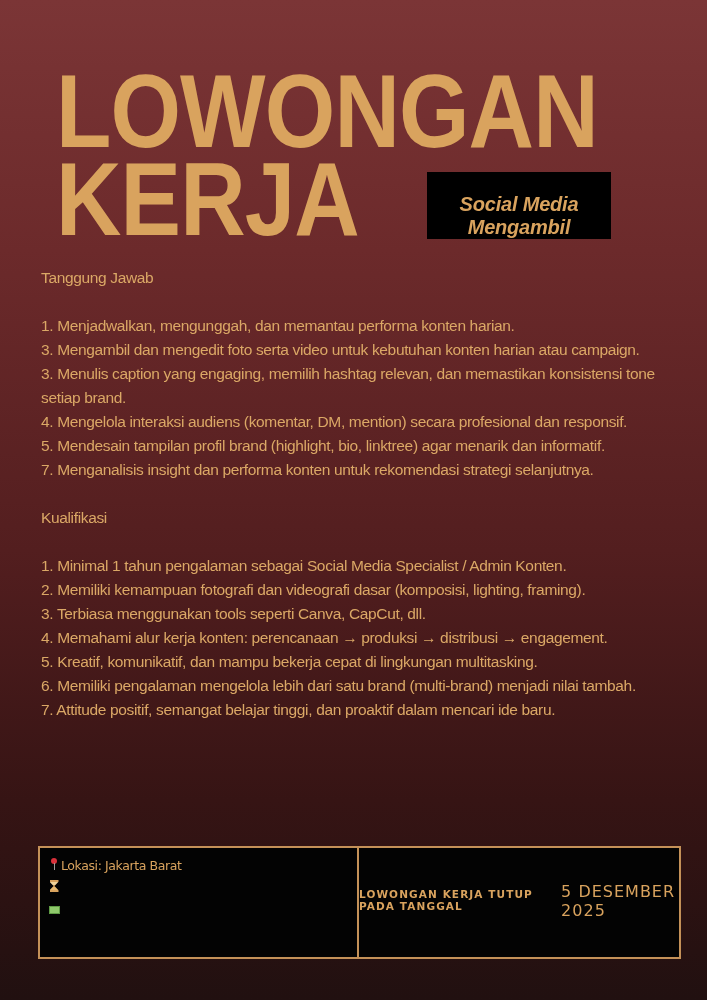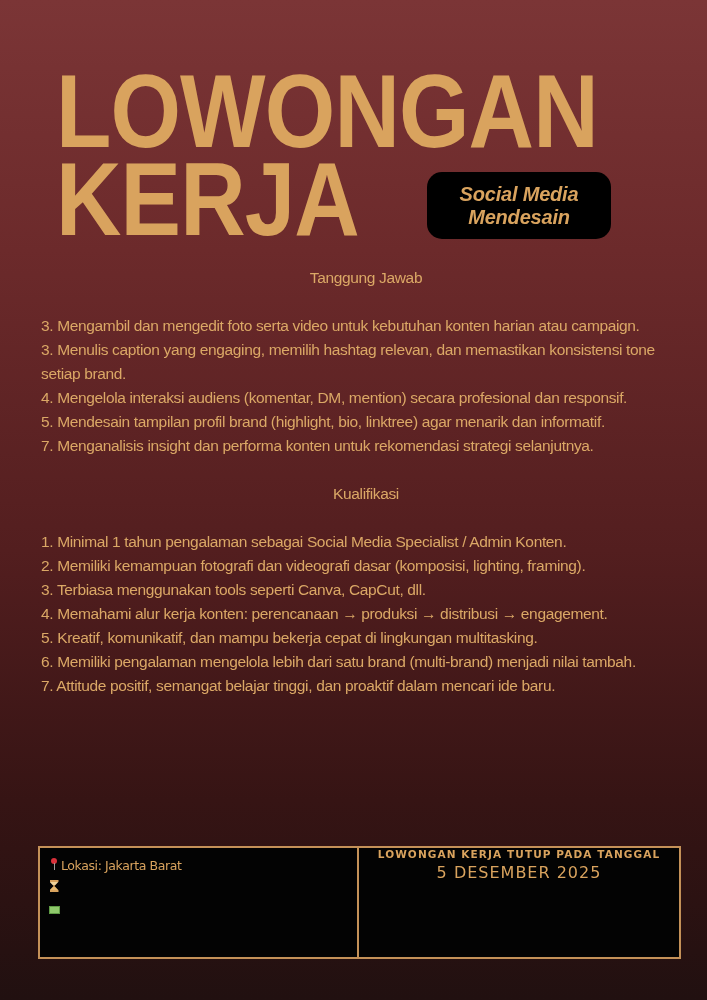--- a/index.html
+++ b/index.html
@@ -28,22 +28,21 @@
     .badge {
       position: absolute;
       left: 427px;
       top: 172px;
       width: 184px;
       height: 67px;
       background: #000;
       display: flex;
       flex-direction: column;
       align-items: center;
-      justify-content: center;
-      border-radius: 15px;
+      justify-content: flex-end;
     }
     .badge span {
       font-family: "Liberation Sans", sans-serif;
       font-style: italic;
       font-weight: 700;
       font-size: 20px;
       line-height: 23px;
       color: #d9a35e;
       letter-spacing: -0.2px;
     }
@@ -52,21 +51,21 @@
       position: absolute;
       left: 41px;
       top: 266px;
       width: 650px;
       font-family: "Liberation Sans", sans-serif;
       font-size: 15.5px;
       line-height: 24px;
       color: #dba866;
       letter-spacing: -0.35px;
     }
-    .section-heading { display: block; text-align: center; }
+    .section-heading { display: block; }
     .spacer { height: 24px; }
     .item { display: block; }
 
     .info-box {
       position: absolute;
       left: 38px;
       top: 846px;
       width: 643px;
       height: 113px;
       background: #030303;
@@ -86,22 +85,23 @@
     .info-row { display: flex; align-items: center; white-space: nowrap; }
     .info-row .ico {
       display: inline-block;
       width: 12px;
       margin-right: 1px;
       text-align: center;
     }
     .info-right {
       flex: 1;
       display: flex;
-      flex-direction: column;
+      flex-direction: row;
       align-items: center;
+      justify-content: center;
       padding-bottom: 6px;
     }
     .closing-label {
       font-family: "DejaVu Sans", sans-serif;
       font-weight: 700;
       font-size: 10.5px;
       letter-spacing: 1.1px;
       color: #d9a35e;
     }
     .closing-date {
@@ -132,27 +132,28 @@
     }
   </style>
 </head>
 <body>
 
 <div class="title line1">LOWONGAN</div>
 <div class="title line2">KERJA</div>
 
 <div class="badge">
   <span>Social Media</span>
-  <span>Mendesain</span>
+  <span>Mengambil</span>
 </div>
 
 <div class="content">
   <span class="section-heading">Tanggung Jawab</span>
   <div class="spacer"></div>
   <div>
+    <span class="item">1. Menjadwalkan, mengunggah, dan memantau performa konten harian.</span>
     <span class="item">3. Mengambil dan mengedit foto serta video untuk kebutuhan konten harian atau campaign.</span>
     <span class="item">3. Menulis caption yang engaging, memilih hashtag relevan, dan memastikan konsistensi tone setiap brand.</span>
     <span class="item">4. Mengelola interaksi audiens (komentar, DM, mention) secara profesional dan responsif.</span>
     <span class="item">5. Mendesain tampilan profil brand (highlight, bio, linktree) agar menarik dan informatif.</span>
     <span class="item">7. Menganalisis insight dan performa konten untuk rekomendasi strategi selanjutnya.</span>
   </div>
   <div class="spacer"></div>
   <span class="section-heading">Kualifikasi</span>
   <div class="spacer"></div>
   <div>

